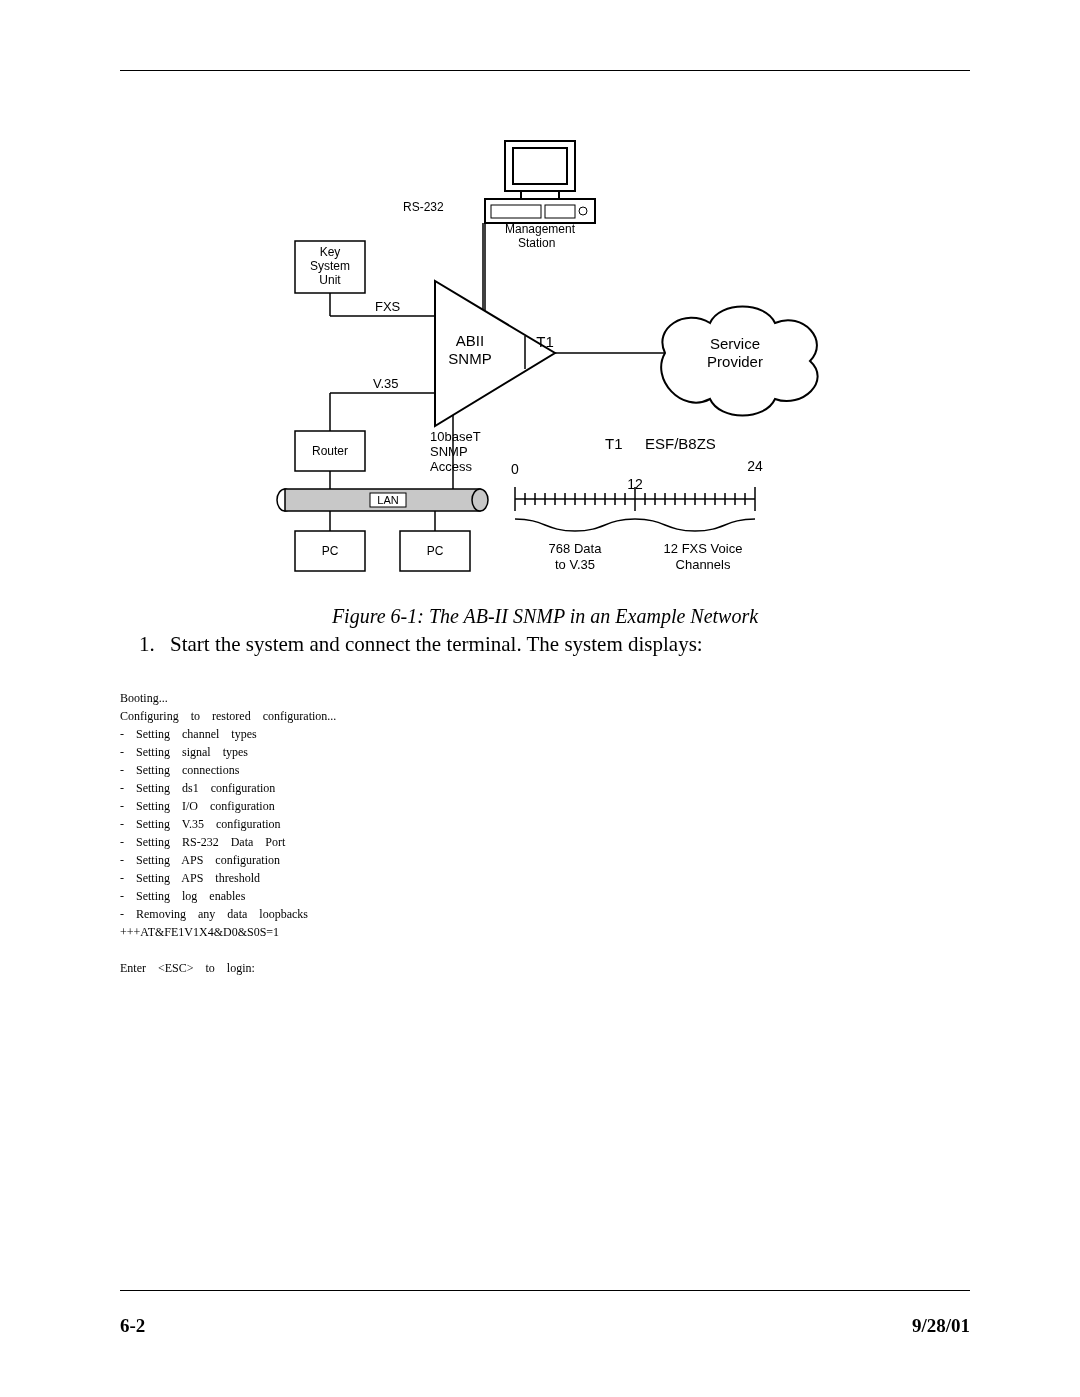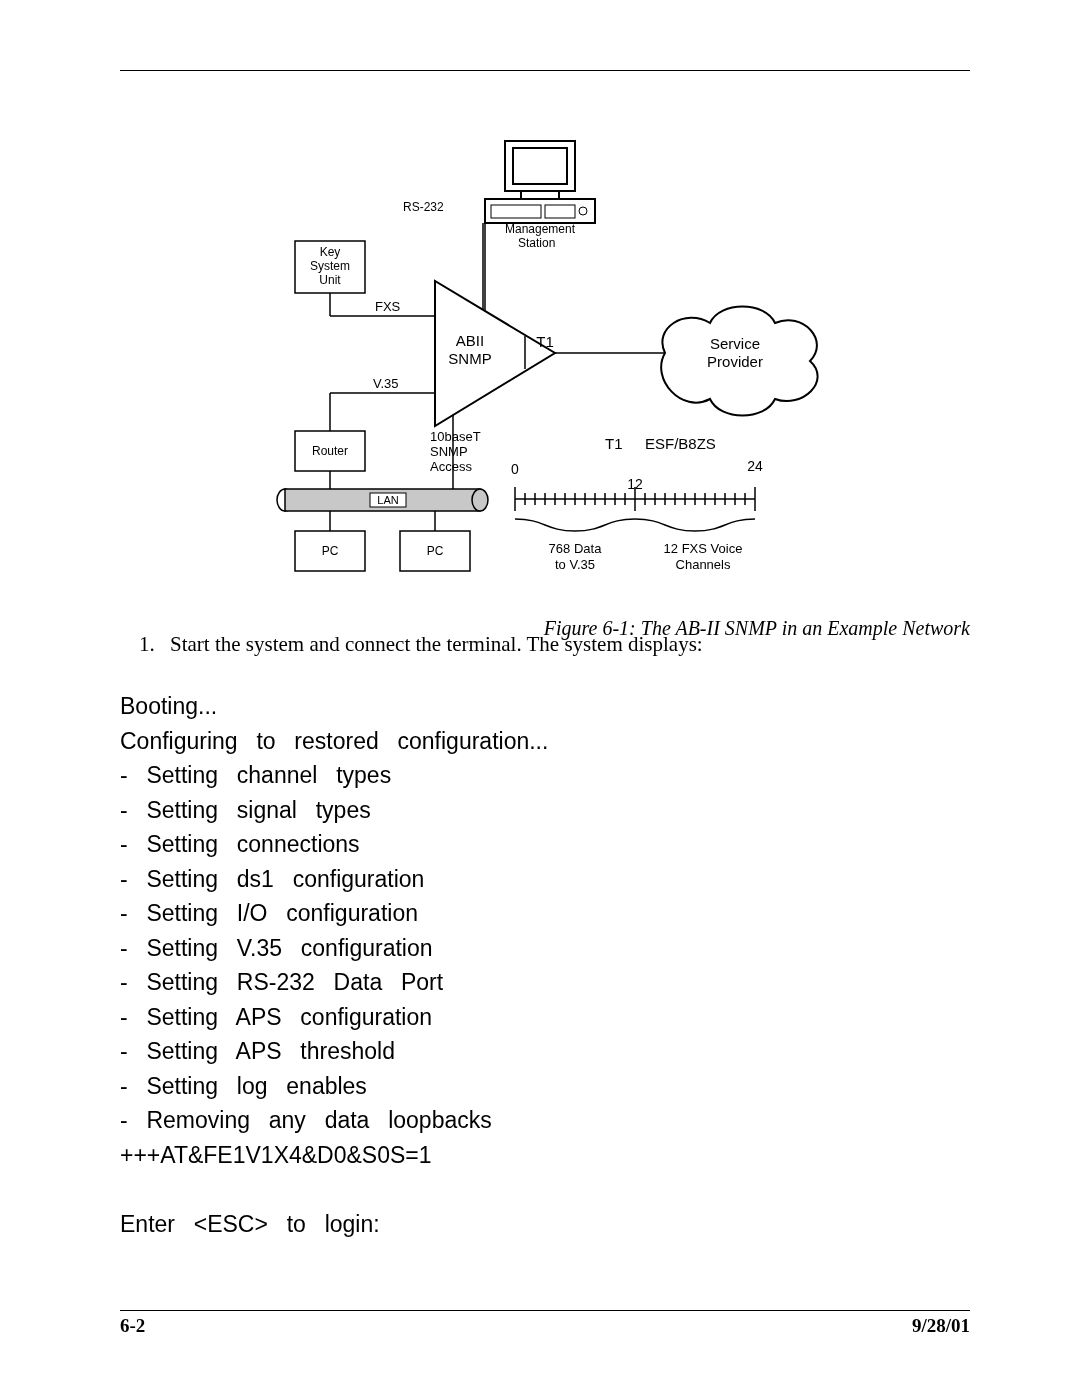--- a/index.html
+++ b/index.html
@@ -8,56 +8,56 @@
     box-sizing:border-box;
     padding:70px 110px 40px 120px;
     position:relative;
     font-family:"Times New Roman",Times,serif;
     color:#000;
   }
   .top-rule{border-top:1.5px solid #000;margin-bottom:60px;}
   .figure-area{position:relative;height:490px;}
   .figure-area svg{display:block;margin:0 auto;}
   .caption{
-    text-align:right;
+    text-align:center;
     font-style:italic;
     font-family:"Times New Roman",Times,serif;
     font-size:20px;
-    margin-top:16px;
+    margin-top:4px;
   }
   h2.section{
     font-family:Helvetica,Arial,sans-serif;
     font-weight:bold;
     font-style:italic;
     font-size:30px;
     margin:40px 0 18px 0;
   }
   ol.steps{
     margin:0 0 20px 40px;
     padding:0;
   }
   ol.steps li{
     margin:8px 0 8px 0;
     padding-left:10px;
     font-size:21px;
     line-height:1.45;
   }
   .terminal{
-    font-family:Liberation Sans, sans-serif;
-    font-size:23px;
+    font-family:Liberation Serif, serif;
+    font-size:12px;
     line-height:1.5;
     white-space:pre;
     margin:30px 0 30px 0;
     word-spacing:3px;
   }
   .bottom-rule{
     position:absolute;
     left:120px;right:110px;bottom:60px;
     border-top:1.5px solid #000;
-    padding-top:4px;
+    padding-top:24px;
   }
   .footer{
     display:flex;justify-content:space-between;
     font-family:"Times New Roman",Times,serif;
     font-weight:bold;
     font-size:19px;
   }
   
   svg text{font-family:Helvetica,Arial,sans-serif;}
 </style>

